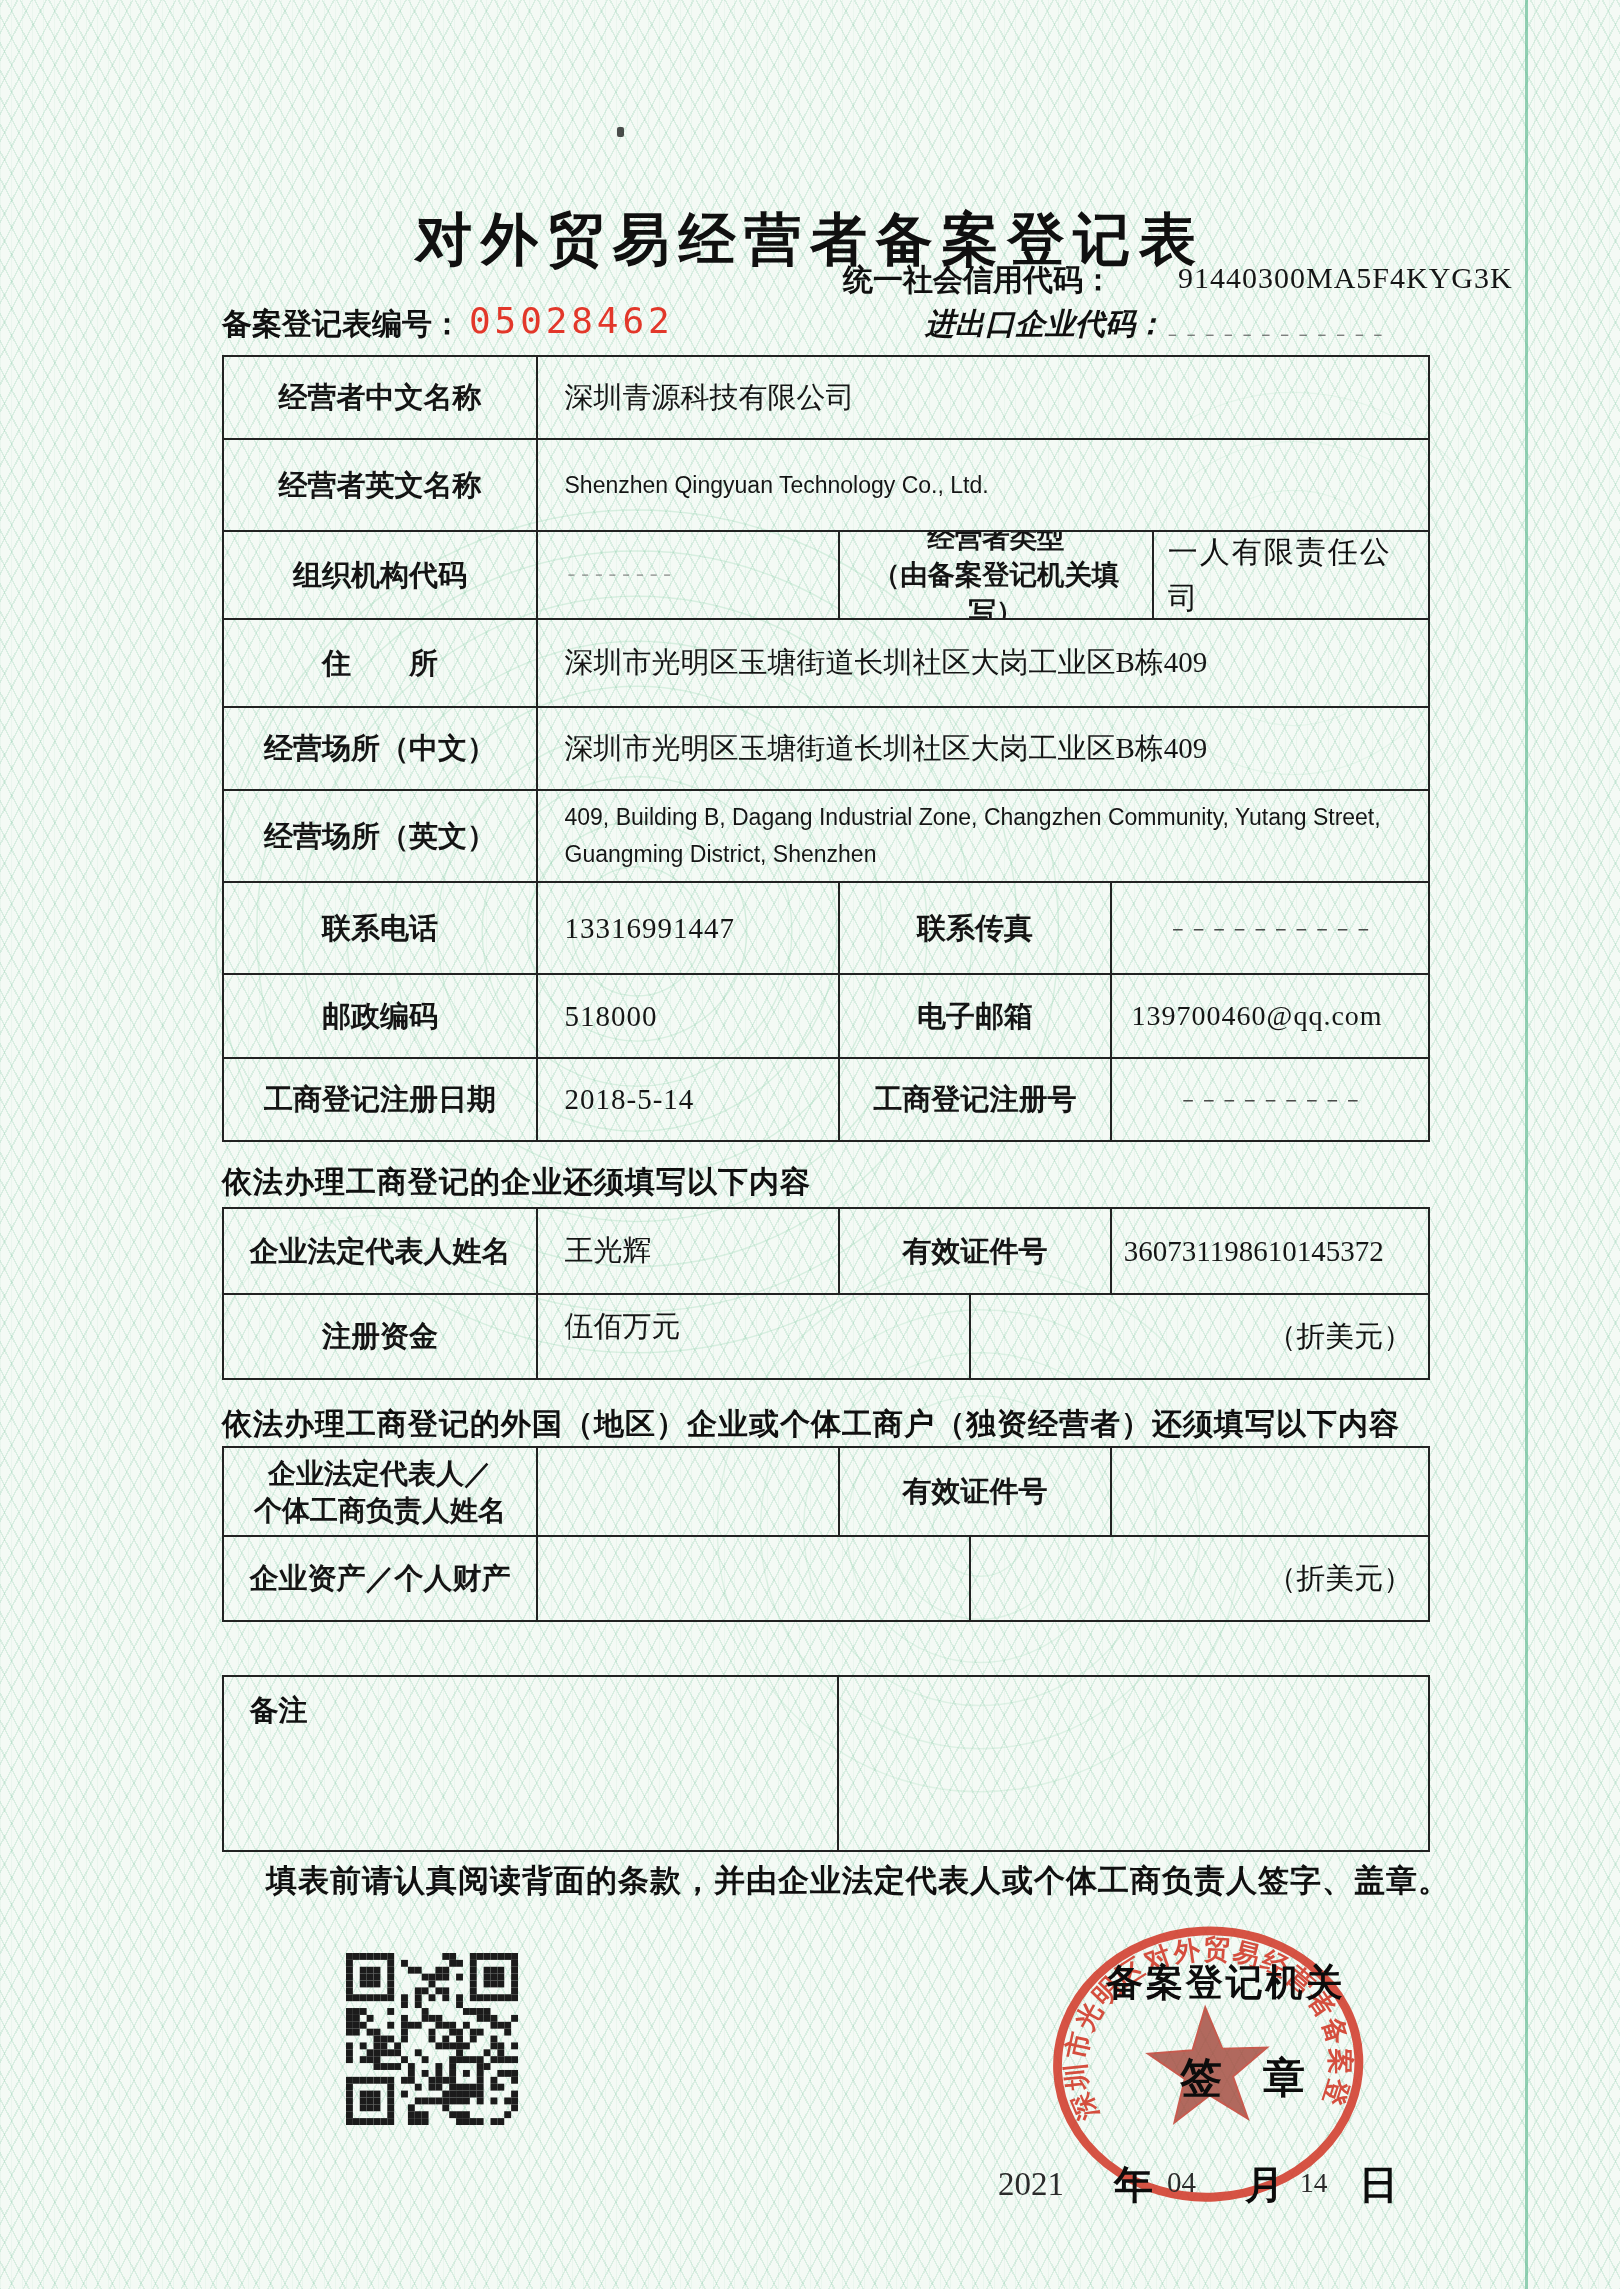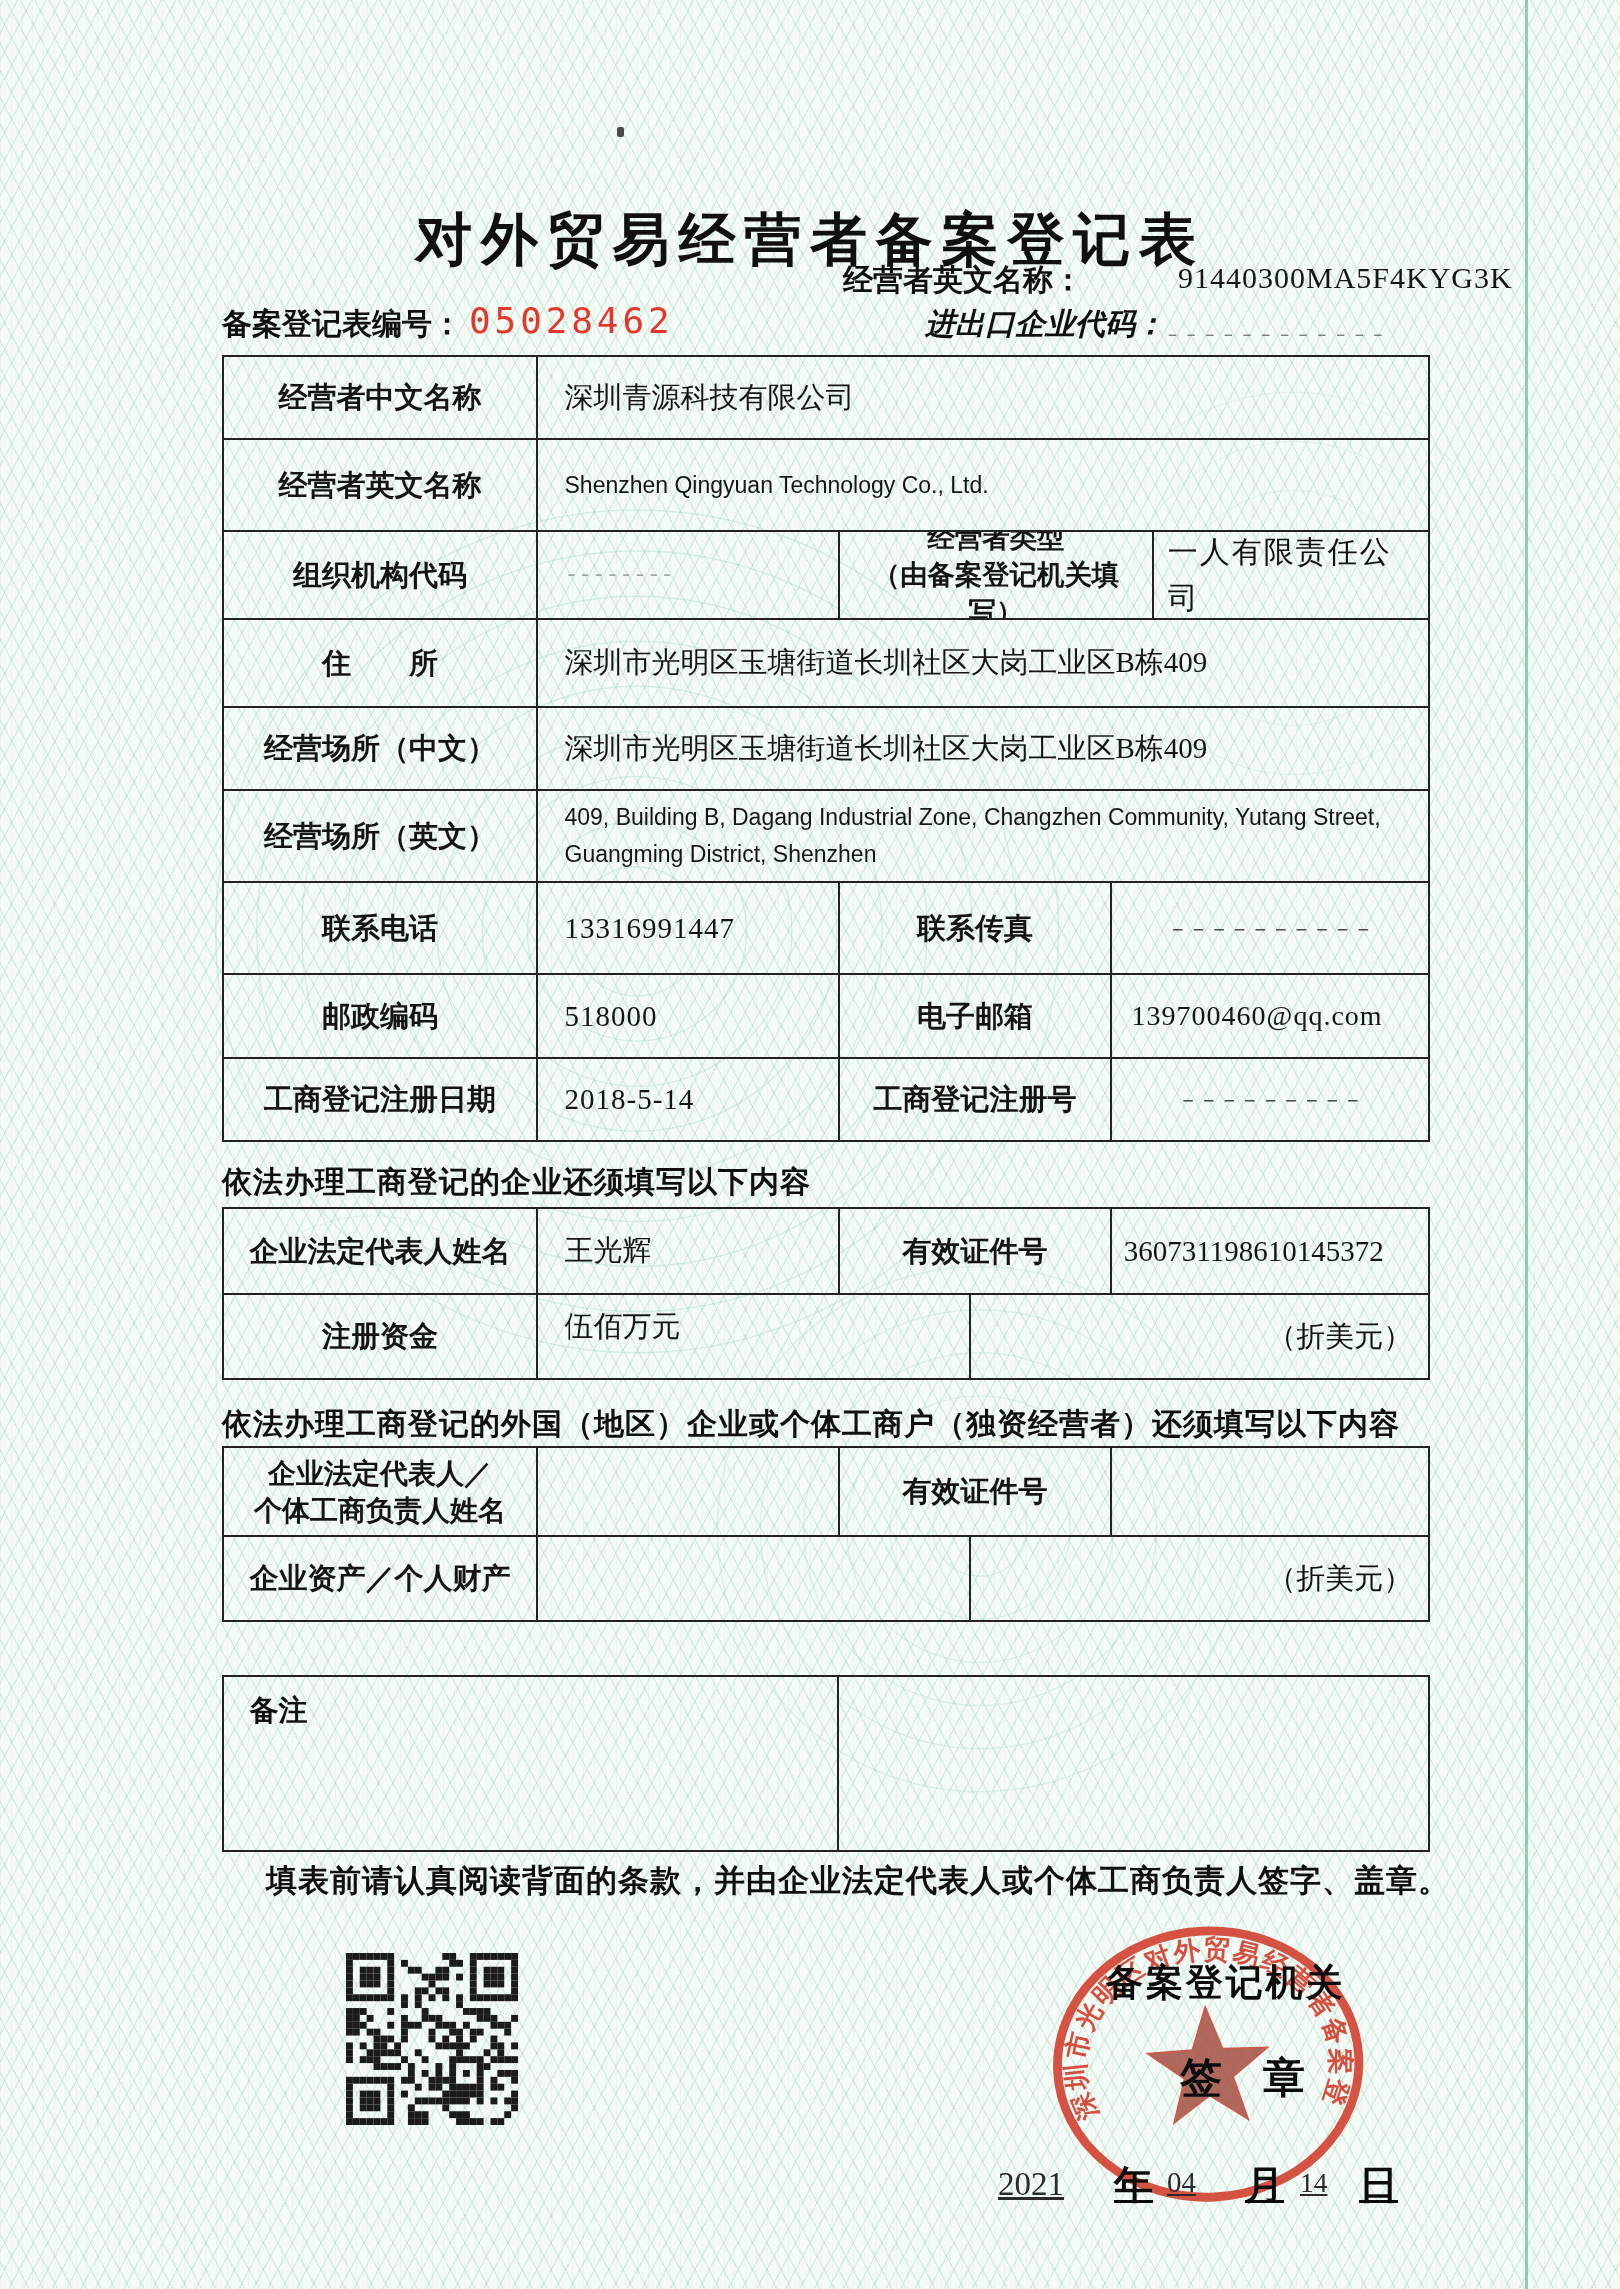--- a/index.html
+++ b/index.html
@@ -54,21 +54,21 @@
   .r6{height:90px;}.r7{height:90px;}.r8{height:82px;}.r9{height:81px;}
   .ra{height:84px;}.rb{height:83px;}.rc{height:87px;}
   .sechead{font-family:"Liberation Sans", sans-serif;font-weight:bold;font-size:30px;color:#101010;letter-spacing:1px;}
   .footnote{font-family:Liberation Serif, serif;font-weight:bold;font-size:31px;color:#101010;letter-spacing:1px;margin-left:44px;}
   .remarks-label{align-items:flex-start;justify-content:flex-start;padding:13.7px 0 0 25.5px;font-weight:600;font-size:29px;}
   
   .stamp-svg{position:absolute;left:1039px;top:1911px;z-index:3;transform:rotate(-3deg);}
   .authority{position:absolute;left:1106px;top:1958px;z-index:4;font-family:"Liberation Sans",sans-serif;font-weight:bold;font-size:37px;letter-spacing:2.9px;color:#0c0c0c;}
   .sign{position:absolute;left:1180px;top:2050px;z-index:4;font-family:"Liberation Sans",sans-serif;font-weight:bold;font-size:42px;color:#0c0c0c;display:flex;gap:41px;}
   .dateline{position:absolute;left:998px;top:2152px;width:431px;height:69px;z-index:4;}
-  .dateline span{position:absolute;text-decoration:underline;}
+  .dateline span{position:absolute;}
   .d-num{font-family:"Liberation Serif",serif;color:#2a2a2a;}
   .d-unit{font-family:"Liberation Sans",sans-serif;font-weight:bold;font-size:39px;color:#0c0c0c;}
   .qr{position:absolute;left:346px;top:1953px;z-index:2;}
   .edge-line{position:absolute;left:1525px;top:0;width:2.9px;height:2290px;background:#5cb98f;opacity:.65;z-index:1;}
   .speck{position:absolute;width:6.9px;height:9.8px;background:#222;border-radius:2px;z-index:1;opacity:.8;}
 </style>
 </head>
 <body>
 
 <div class="page">
@@ -100,21 +100,21 @@
       <circle cx="380" cy="1400" r="110"></circle>
         <circle cx="380" cy="1400" r="160"></circle>
     </g>
   </svg>
 
   <div class="edge-line"></div>
   <div class="speck" style="left:617px;top:127px;"></div>
 
   <div class="z title">对外贸易经营者备案登记表</div>
 
-  <div class="z hlabel" style="left:843px;top:260px;">经营者英文名称：</div>
+  <div class="z hlabel" style="left:843px;top:260px;">统一社会信用代码：</div>
   <div class="z hval num" style="left:1178px;top:261px;">91440300MA5F4KYG3K</div>
 
   <div class="z hlabel" style="left:222px;top:304px;">备案登记表编号：</div>
   <div class="z formno" style="left:469px;top:300px;">05028462</div>
   <div class="z hlabel" style="left:925px;top:304px;font-style:italic;">进出口企业代码：</div>
   <div class="z iedash" style="left:1164px;top:323px;">－－－－－－－－－－－－</div>
 
   <div class="tbl" style="top:355px;">
     <div class="row col-2 r1">
       <div class="c lab">经营者中文名称</div>

